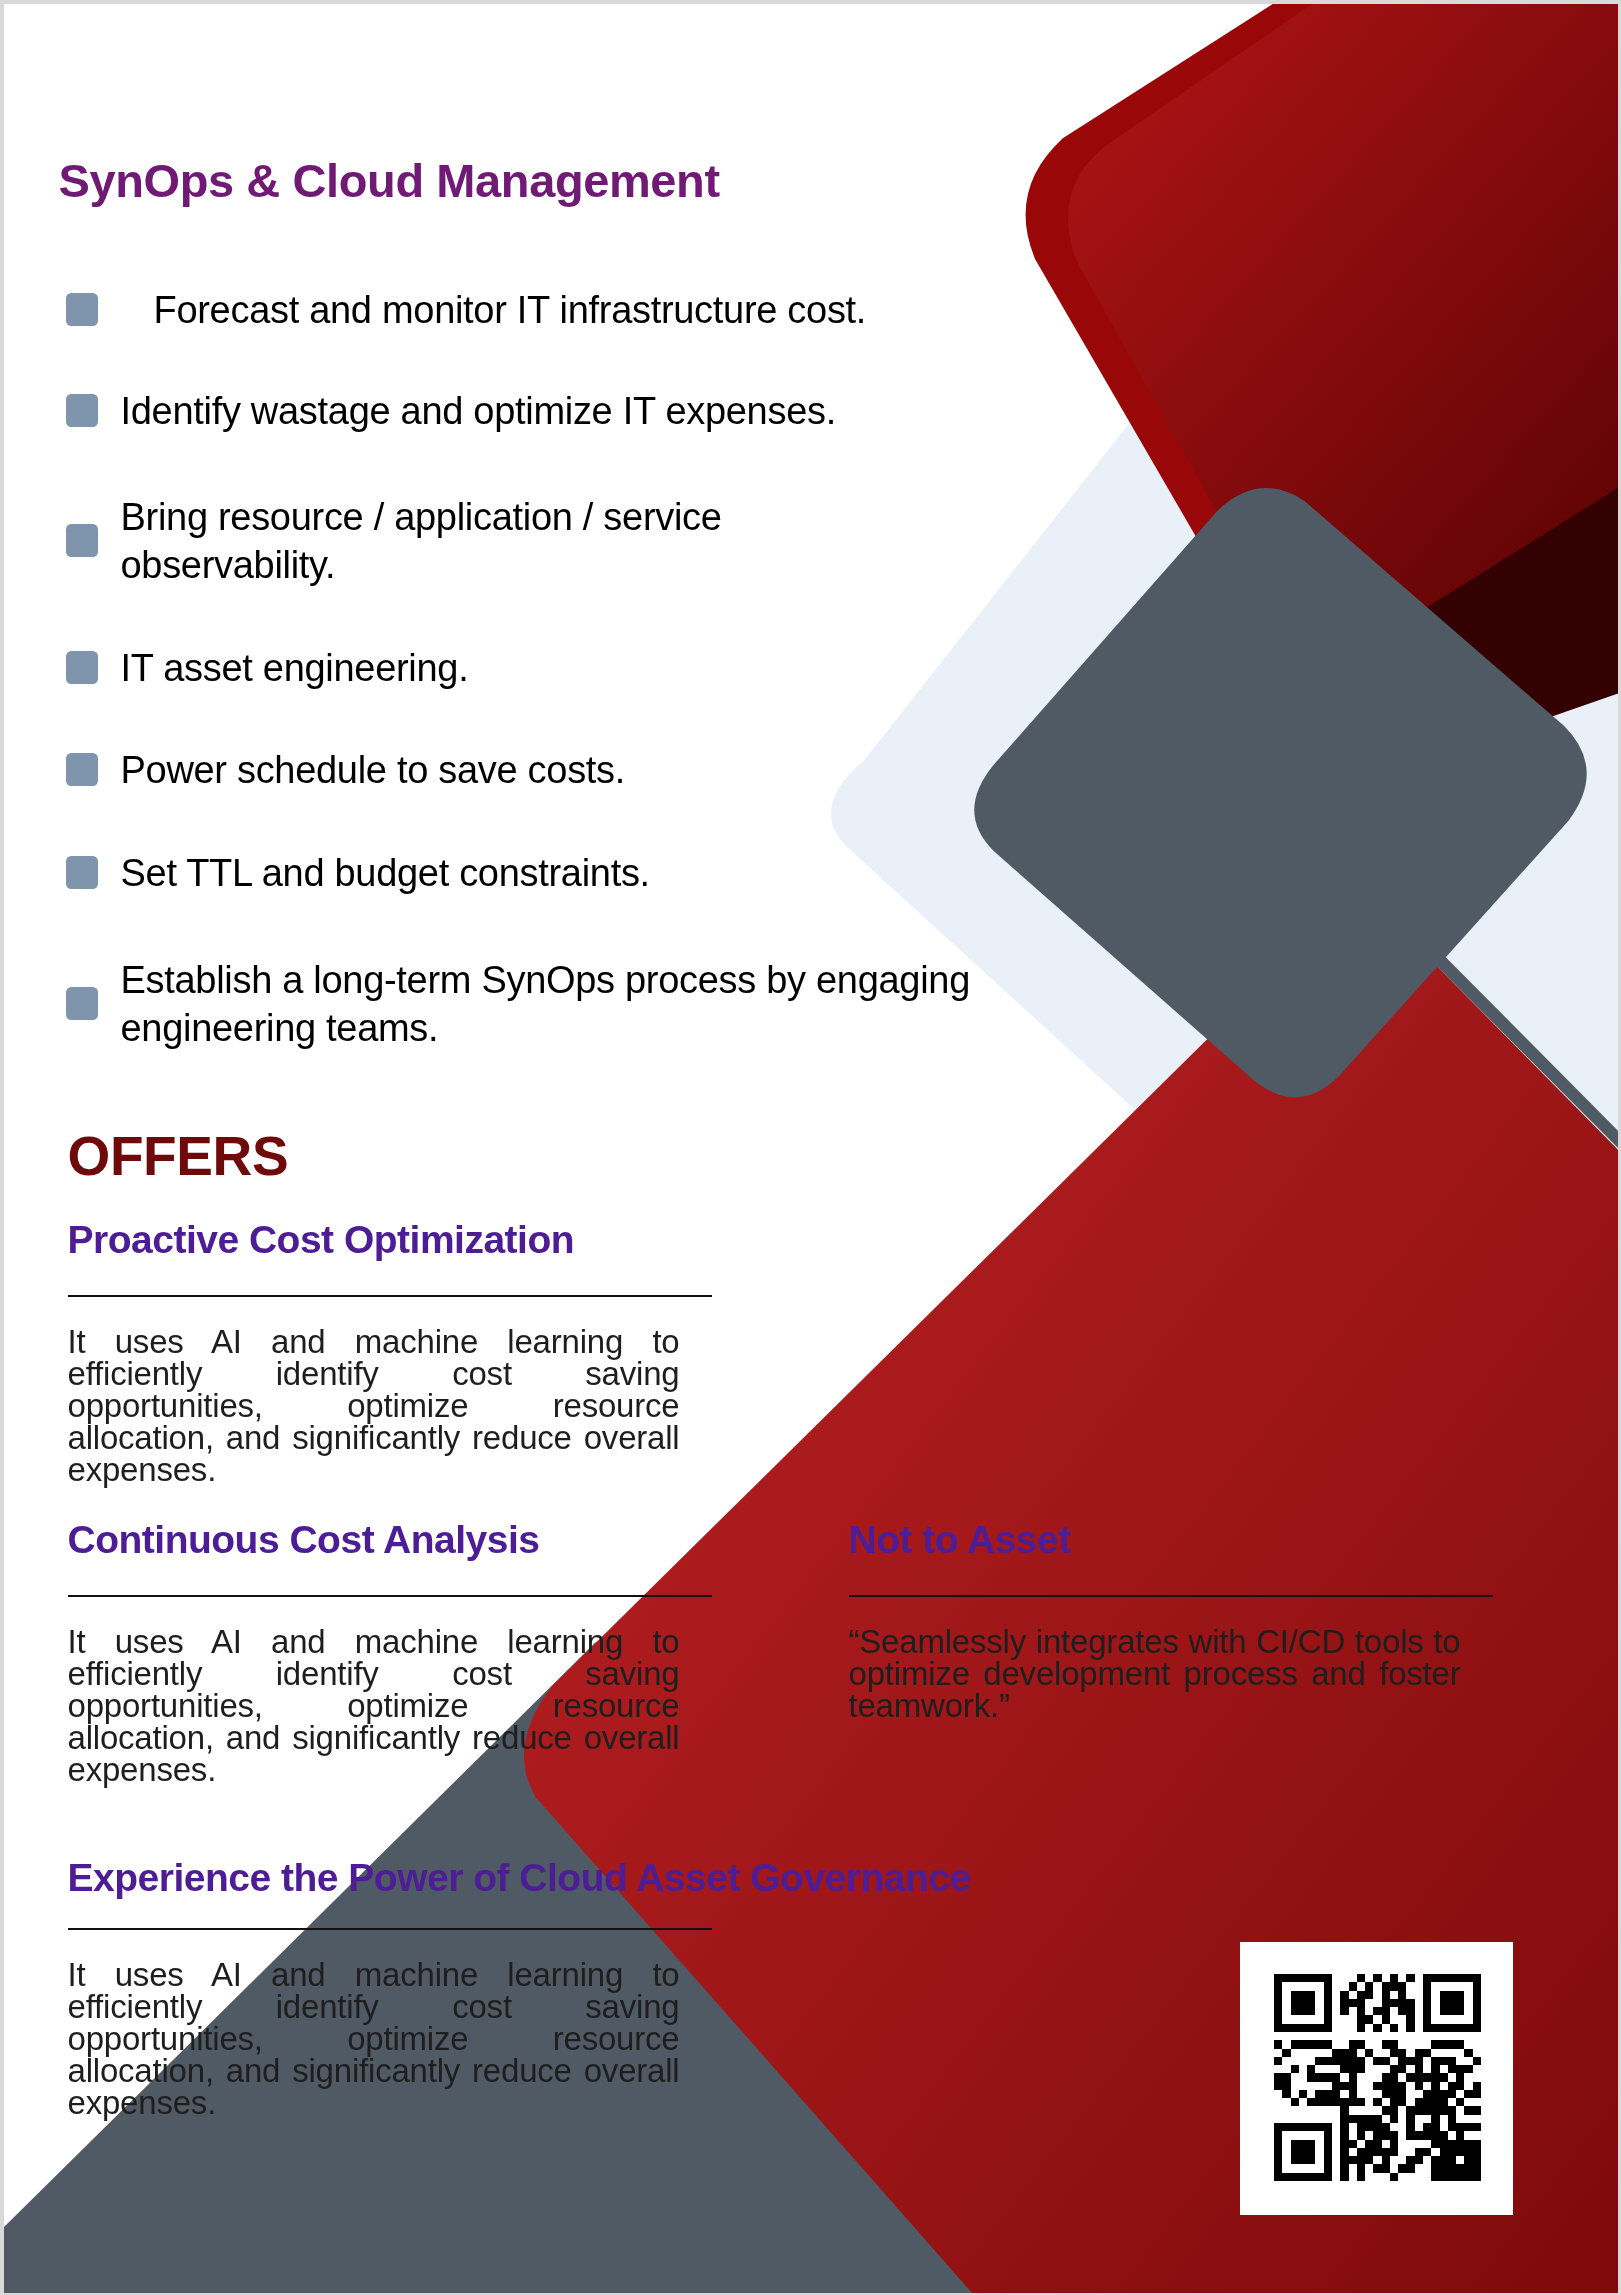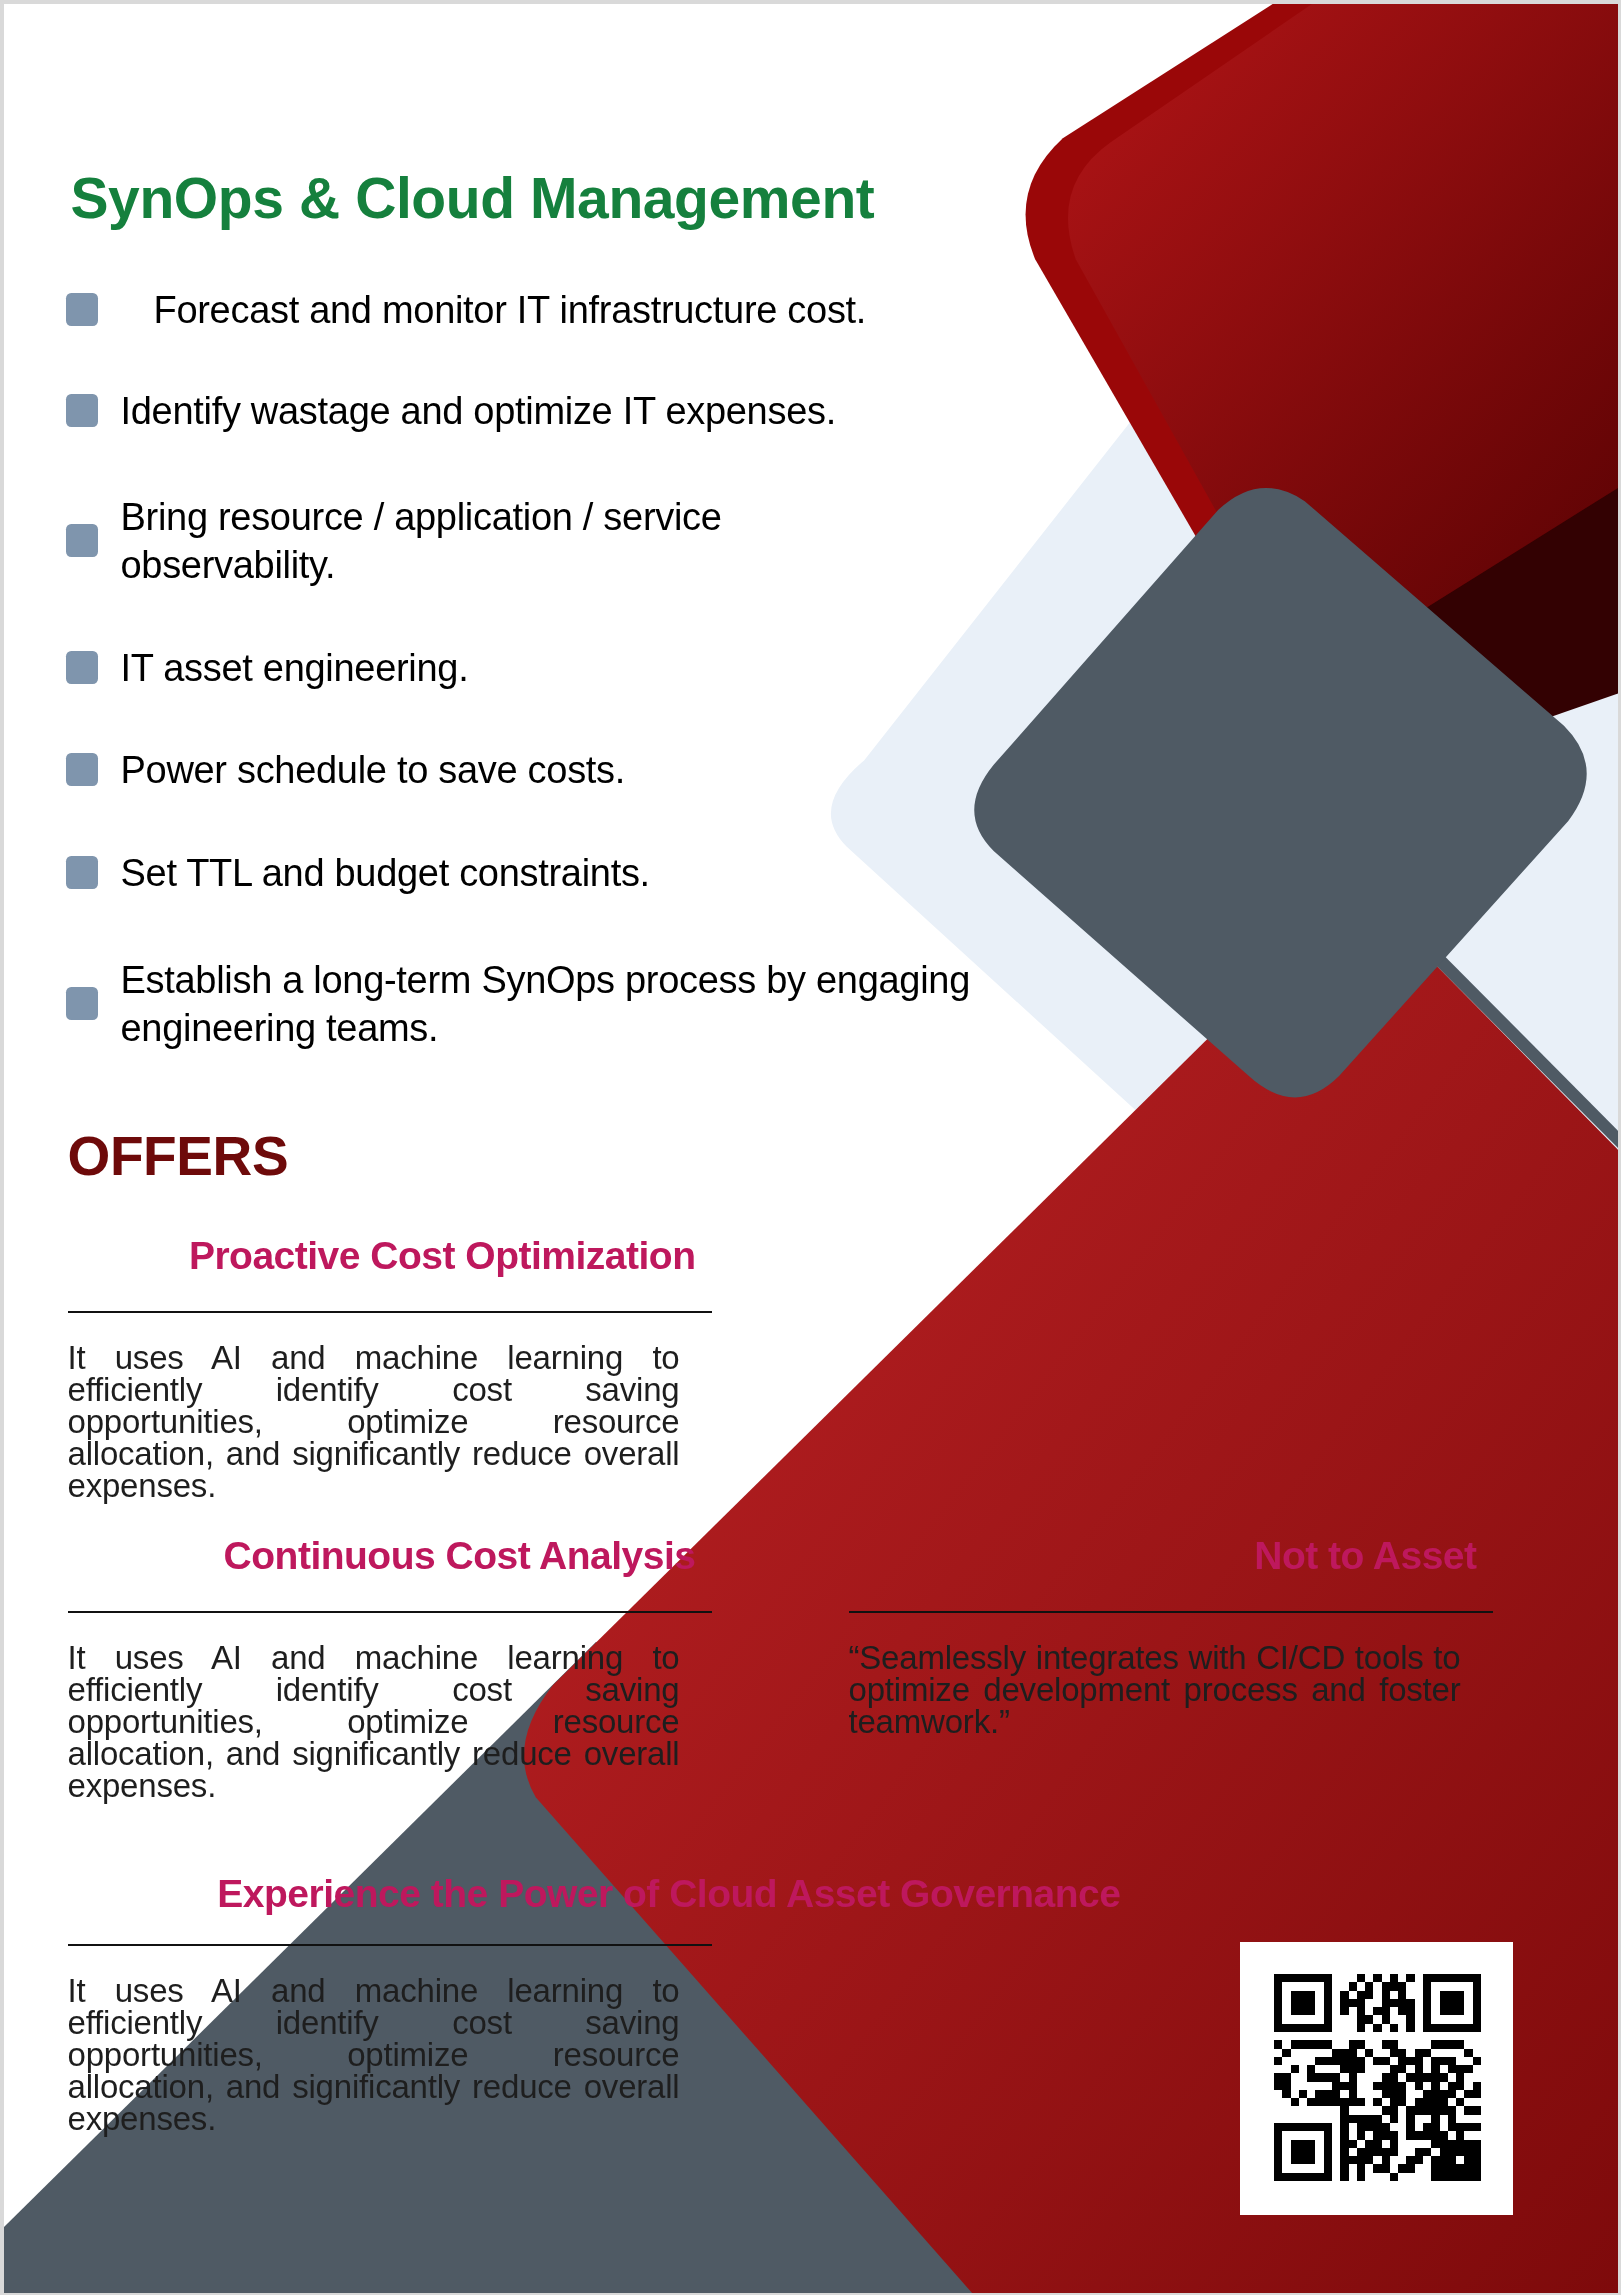--- a/index.html
+++ b/index.html
@@ -4,44 +4,44 @@
 <style>
   html, body { margin: 0; padding: 0; background: #d9d9d9; }
   body { width: 1621px; height: 2295px; overflow: hidden; position: relative; }
   .page {
     position: absolute; left: 3.5px; top: 3.5px; width: 1614px; height: 2289px;
     background: #ffffff; overflow: hidden;
   }
   .bg { position: absolute; left: -3.5px; top: -3.5px; width: 1621px; height: 2295px; }
   .abs { position: absolute; }
   .title {
-    left: 55px; top: 149px; margin: 12px;
+    left: 55px; top: 149px; margin: 0;
     font-family: "Liberation Sans", sans-serif; font-weight: 700;
-    font-size: 57px; color: #15803d; letter-spacing: -0.4px; white-space: nowrap;
+    font-size: 47px; color: #701a75; letter-spacing: -0.4px; white-space: nowrap;
   }
   .bullet-item {
     position: absolute; left: 62px; display: flex; align-items: center; width: 907px;
   }
   .bullet-sq {
     width: 32px; height: 33px; border-radius: 5.2px; background: #7f95ad; flex: 0 0 auto;
   }
   .bullet-text {
     margin-left: 23px;
     font-family: "Liberation Sans", sans-serif; font-size: 38px; line-height: 48px;
     color: #000; letter-spacing: -0.3px;
   }
   .offers {
     left: 64px; top: 1120px; margin: 0;
     font-family: "Liberation Sans", sans-serif; font-weight: 700; font-size: 55px;
     color: #6e0a0a; letter-spacing: -0.4px;
   }
   .card { position: absolute; width: 644px; }
   .card h3 {
-    margin: 16px; font-family: "Liberation Sans", sans-serif; font-weight: 700;
-    font-size: 39px; color: #be185d; white-space: nowrap; letter-spacing: -0.5px; line-height: 48px; text-align: right;
+    margin: 0; font-family: "Liberation Sans", sans-serif; font-weight: 700;
+    font-size: 39px; color: #4c1d95; white-space: nowrap; letter-spacing: -0.5px; line-height: 48px;
   }
   .card .rule { height: 2.6px; background: #111; margin-top: 31px; width: 644px; }
   .card p {
     margin: 29px 0 0 0; width: 612px;
     font-family: "Liberation Sans", sans-serif; font-size: 33px; line-height: 32px;
     color: #1e1e1e; text-align: justify; text-align-last: left; letter-spacing: -0.2px;
   }
   .card.wide h3 { width: 1037px; }
   .qr-box {
     position: absolute; left: 1236px; top: 1938px; width: 273px; height: 273px; background: #fff;

